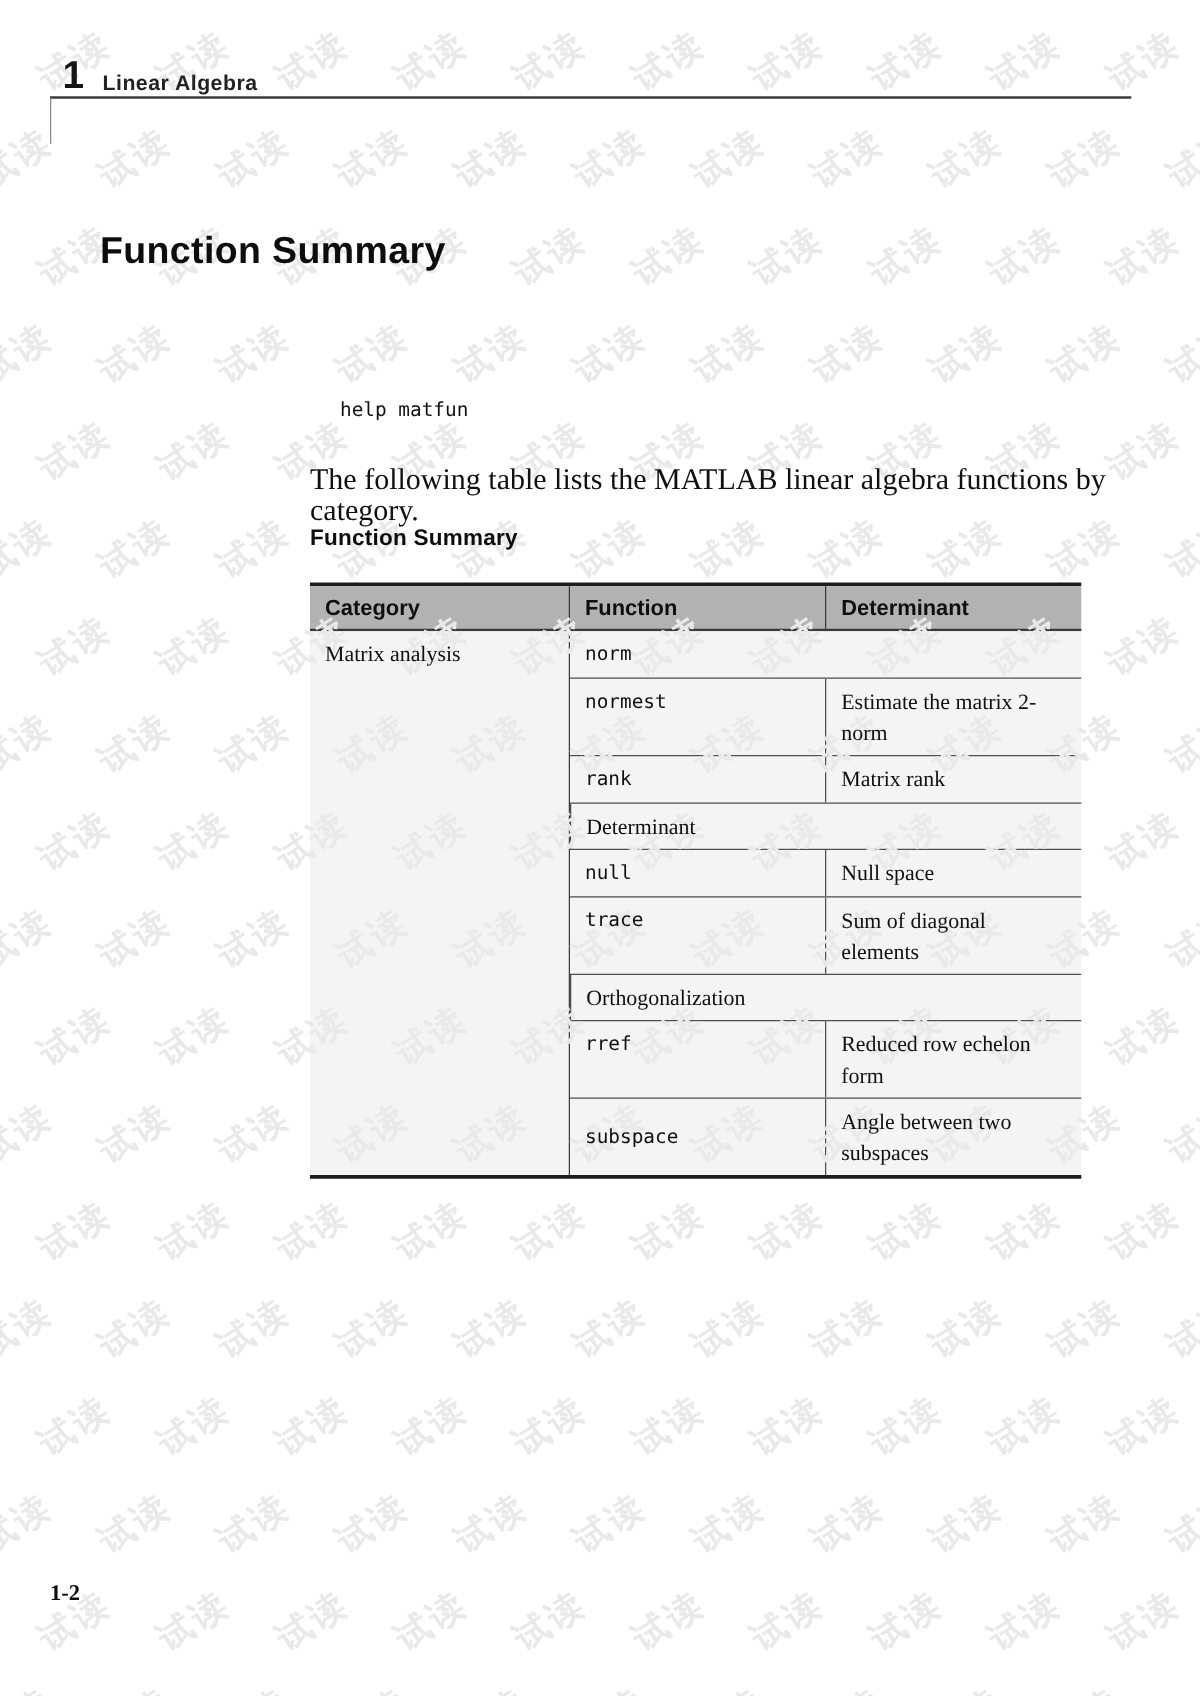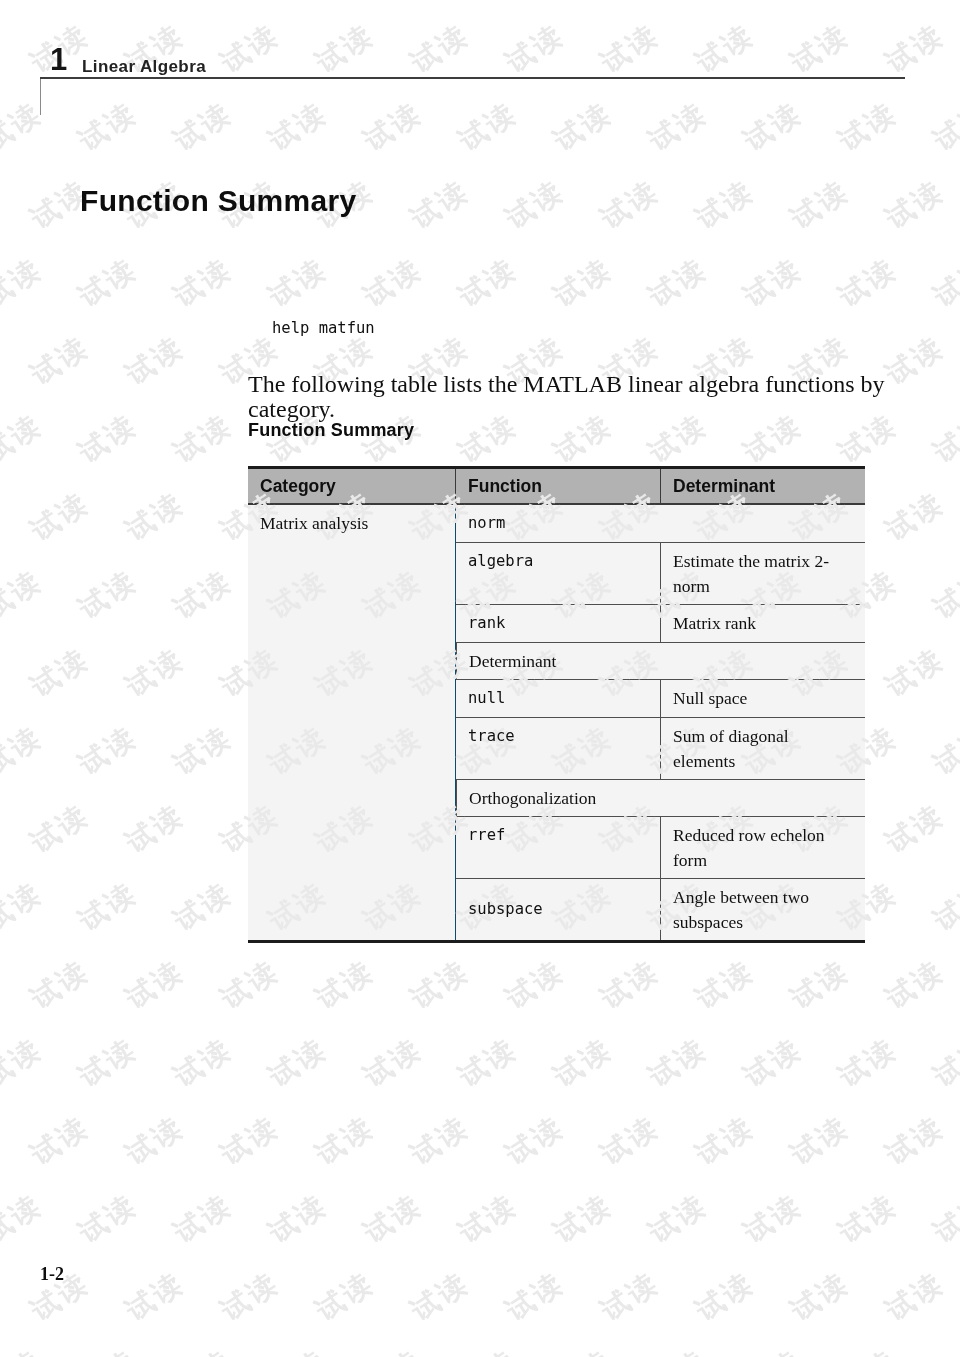--- a/index.html
+++ b/index.html
@@ -378,21 +378,21 @@
     </div>
     <div class="tbody">
       <div class="category-col">
         <span class="category-text txt">Matrix analysis</span>
       </div>
       <div class="rows-col">
           <div class="trow">
             <div class="func-cell"><span class="mono-txt txt">norm</span></div>
           </div>
           <div class="trow">
-            <div class="func-cell"><span class="mono-txt txt">algebra</span></div>
+            <div class="func-cell"><span class="mono-txt txt">normest</span></div>
             <div class="desc-cell"><span class="desc-txt txt">Estimate the matrix 2-norm</span></div>
           </div>
           <div class="trow">
             <div class="func-cell"><span class="mono-txt txt">rank</span></div>
             <div class="desc-cell"><span class="desc-txt txt">Matrix rank</span></div>
           </div>
           <div class="trow">
             <div class="desc-cell"><span class="desc-txt txt">Determinant</span></div>
           </div>
           <div class="trow">

